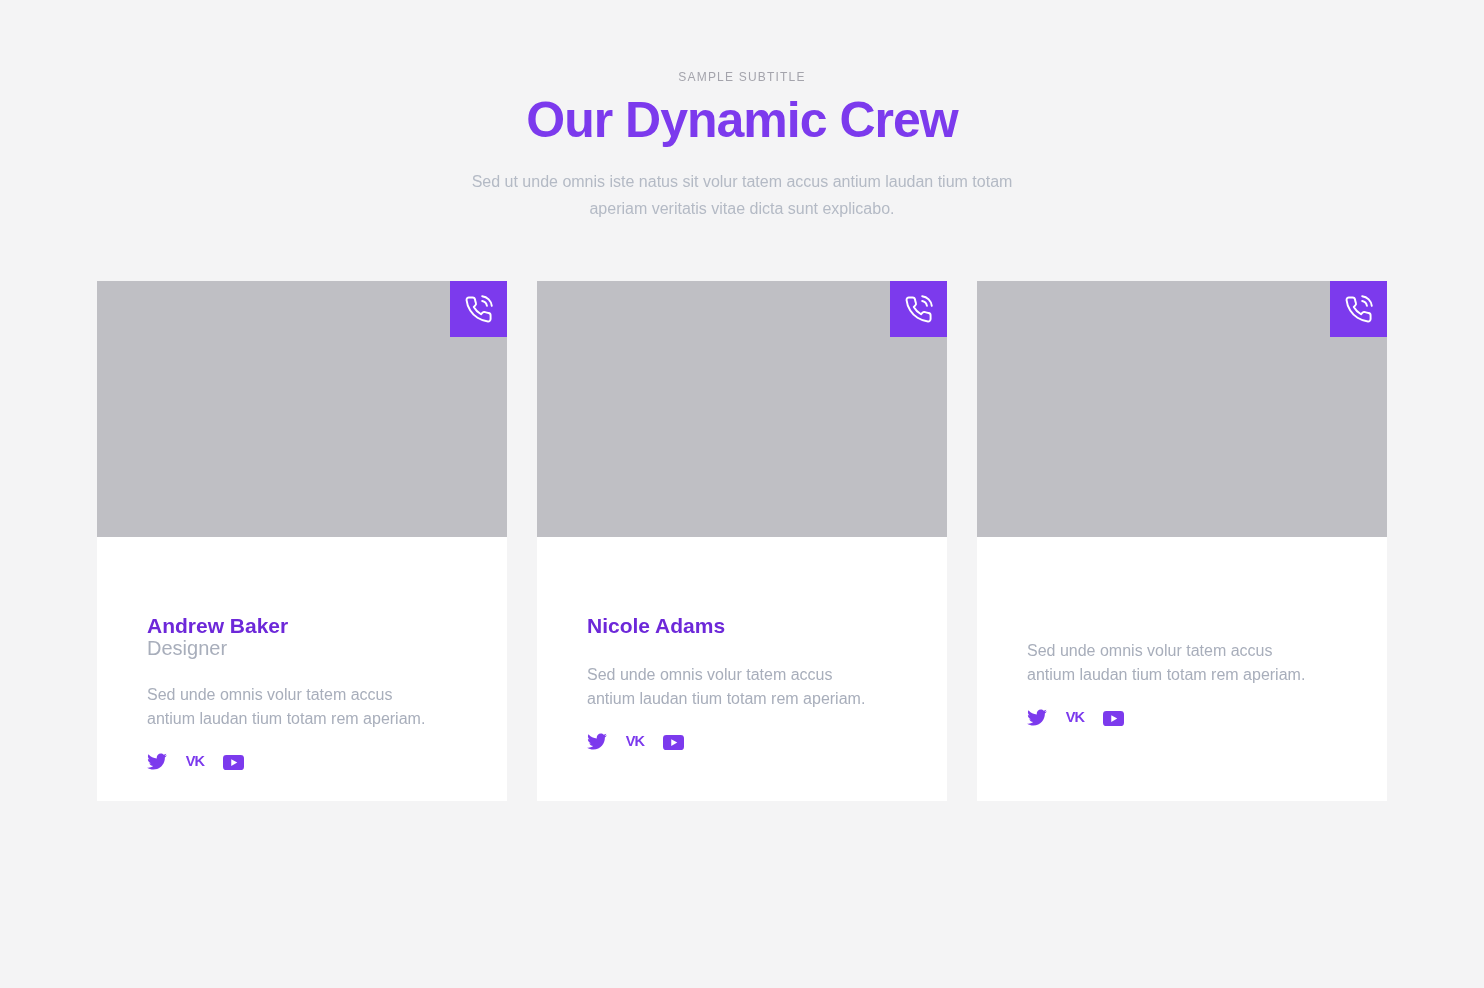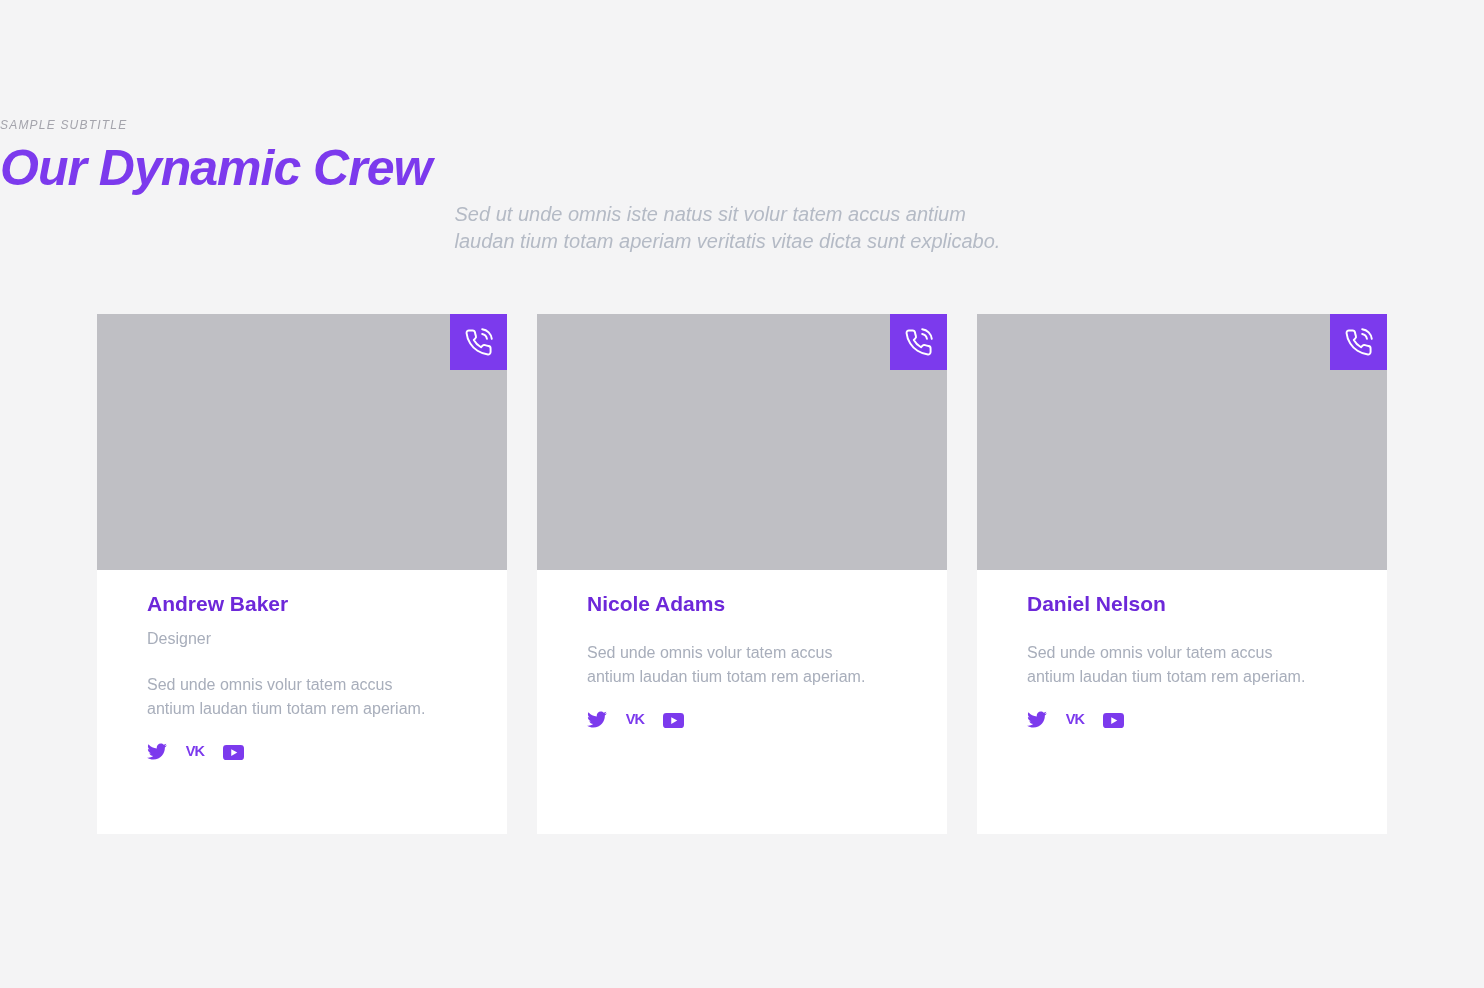--- a/index.html
+++ b/index.html
@@ -2,45 +2,45 @@
 <html style="--background: #F4F4F5; --card-bg: #FFFFFF; --photo-placeholder: #BFBFC4; --accent: #7C3AED; --heading: #7C3AED; --name: #6D28D9; --muted: #A8AEBB; --header-muted: #B4BAC5; --eyebrow: #A4A4AC;"><head>
 <meta charset="utf-8">
 <style>
   * { margin:0; padding:0; box-sizing:border-box; }
   html,body { width:1484px; height:988px; overflow:hidden; }
   body {
     background: var(--background, #F4F4F5);
     font-family: "Liberation Sans", sans-serif;
     -webkit-font-smoothing: antialiased;
   }
-  .header { text-align:left; padding-top:118px;font-style:italic; }
+  .header { text-align:center; padding-top:70px; }
   .eyebrow {
     font-size:12px; font-weight:500; letter-spacing:1.2px;
     color: var(--eyebrow, #A4A4AC);
   }
   .title {
     margin-top:10px; font-size:50px; line-height:53px; font-weight:800;
     letter-spacing:-1px; color: var(--heading, #7C3AED);
   }
   .description {
-    margin:6px auto 0; max-width:575px;
-    font-size:20px; line-height:27px; color: var(--header-muted, #B4BAC5);
+    margin:21px auto 0; max-width:575px;
+    font-size:16px; line-height:27px; color: var(--header-muted, #B4BAC5);
   }
   .cards { width:1290px; margin:59px auto 0; display:flex; gap:30px; }
   .card { width:410px; height:520px; background: var(--card-bg, #FFFFFF); }
   .photo { position:relative; height:256px; background: var(--photo-placeholder, #BFBFC4); }
   .phone-btn {
     position:absolute; top:0; right:0; width:57px; height:56px;
     background: var(--accent, #7C3AED); border:none; cursor:pointer;
     display:flex; align-items:center; justify-content:center; padding:0;
   }
   .phone-btn svg { display:block; }
-  .card-body { padding:22px 50px 0; }
+  .card-body { padding:77px 50px 0; }
   .name { font-size:21px; line-height:24px; font-weight:700; color: var(--name, #6D28D9); }
-  .role { margin-top:13px; font-size:16px; line-height:19px; color: var(--muted, #A8AEBB); }
+  .role { margin-top:1px; font-size:20px; line-height:19px; color: var(--muted, #A8AEBB); }
   .bio {
     margin-top:25px; max-width:296px;
     font-size:16px; line-height:24px; color: var(--muted, #A8AEBB);
   }
   .socials { margin-top:21px; display:flex; align-items:flex-end; gap:16px; }
   .social-link { display:inline-flex; align-items:center; color: var(--accent, #7C3AED); text-decoration:none; cursor:pointer; }
   .social-link svg { display:block; }
 </style>
 </head>
 <body>
@@ -126,21 +126,20 @@
     <div class="photo">
       <button class="phone-btn">
         <svg width="29" height="29" viewBox="0 0 24 24" fill="none" stroke="#FFFFFF" stroke-width="1.6" stroke-linecap="round" stroke-linejoin="round">
           <path d="M15.05 5A5 5 0 0 1 19 8.95"></path>
           <path d="M15.05 1A9 9 0 0 1 23 8.94"></path>
           <path d="M22 16.92v3a2 2 0 0 1-2.18 2 19.79 19.79 0 0 1-8.63-3.07 19.5 19.5 0 0 1-6-6 19.79 19.79 0 0 1-3.07-8.67A2 2 0 0 1 4.11 2h3a2 2 0 0 1 2 1.72 12.84 12.84 0 0 0 .7 2.81 2 2 0 0 1-.45 2.11L8.09 9.91a16 16 0 0 0 6 6l1.27-1.27a2 2 0 0 1 2.11-.45 12.84 12.84 0 0 0 2.81.7A2 2 0 0 1 22 16.92z"></path>
         </svg>
       </button>
     </div>
     <div class="card-body">
-      <h3 class="name">Daniel Nelson</h3>
       <p class="bio">Sed unde omnis volur tatem accus antium laudan tium totam rem aperiam.</p>
       <div class="socials">
         <a class="social-link">
           <svg width="20" height="17" viewBox="0 0 512 440" fill="currentColor">
             <path d="M459.37 115.716c.325 4.548.325 9.097.325 13.645 0 138.72-105.583 298.558-298.558 298.558-59.452 0-114.68-17.219-161.137-47.106 8.447.974 16.568 1.299 25.34 1.299 49.055 0 94.213-16.568 130.274-44.832-46.132-.975-84.792-31.188-98.112-72.772 6.498.974 12.995 1.624 19.818 1.624 9.421 0 18.843-1.3 27.614-3.573-48.081-9.747-84.143-51.98-84.143-102.985v-1.299c13.969 7.797 30.214 12.67 47.431 13.319-28.264-18.843-46.781-51.005-46.781-87.391 0-19.492 5.197-37.36 14.294-52.954 51.655 63.675 129.3 105.258 216.365 109.807-1.624-7.797-2.599-15.918-2.599-24.04 0-57.828 46.782-104.934 104.934-104.934 30.213 0 57.502 12.67 76.67 33.137 23.715-4.548 46.456-13.32 66.599-25.34-7.798 24.366-24.366 44.833-46.132 57.827 21.117-2.273 41.584-8.122 60.426-16.243-14.292 20.791-32.161 39.308-52.628 54.253z"></path>
           </svg>
         </a>
         <a class="social-link">
           <svg width="24" height="18" viewBox="0 0 28 20">
             <text x="14" y="16" text-anchor="middle" font-family="Liberation Sans, sans-serif" font-size="17" font-weight="bold" letter-spacing="-1" fill="currentColor">VK</text>

